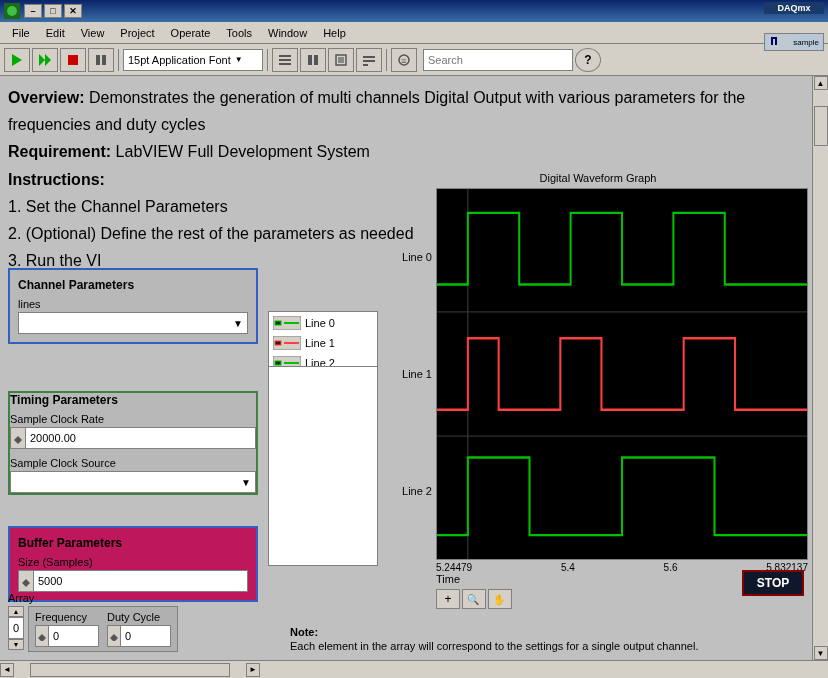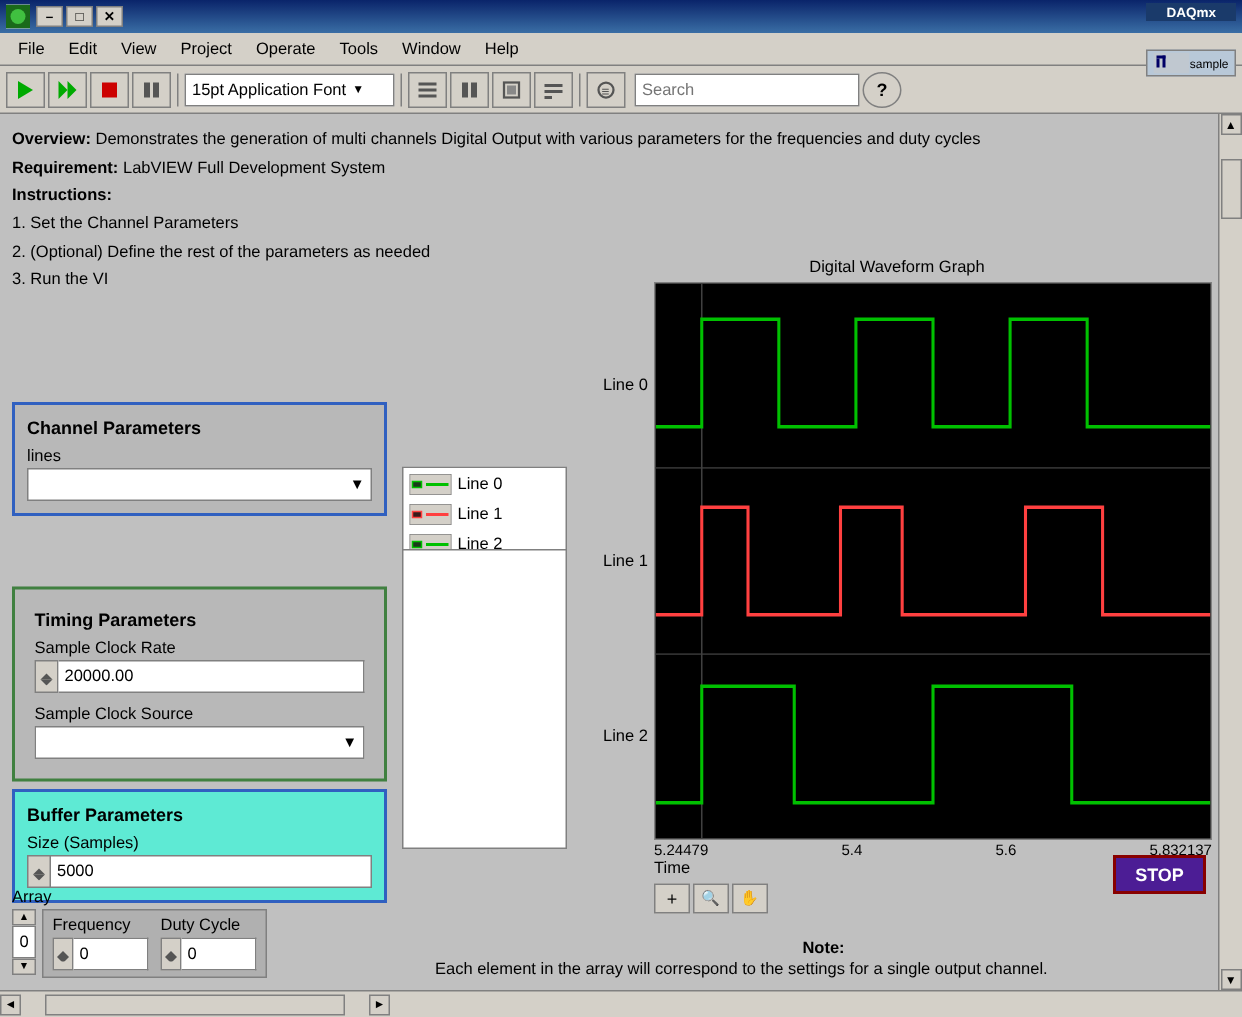--- a/index.html
+++ b/index.html
@@ -270,21 +270,21 @@
 </div>
 
 <div style="position:relative; width:828px; height:calc(678px - 22px - 22px - 32px - 18px); background:#c0c0c0; overflow:hidden;">
 
   <div class="right-scrollbar" style="position:absolute; right:0; top:0; bottom:0; width:16px; z-index:10;">
     <div style="width:14px;height:14px;background:#d4d0c8;border:1px solid #808080;display:flex;align-items:center;justify-content:center;font-size:8px;">▲</div>
     <div class="scrollbar-thumb"></div>
     <div style="position:absolute;bottom:0;width:14px;height:14px;background:#d4d0c8;border:1px solid #808080;display:flex;align-items:center;justify-content:center;font-size:8px;">▼</div>
   </div>
 
-  <div style="position:absolute; top:8px; left:8px; right:20px; font-size:11px; line-height:1.7;">
+  <div style="position:absolute; top:8px; left:8px; right:20px; font-size:16px; line-height:1.7;">
     <div>
       <strong>Overview:</strong> <span> Demonstrates the generation of multi channels Digital Output with various parameters for the frequencies and duty cycles</span>
     </div>
     <div>
       <strong>Requirement:</strong> <span> LabVIEW Full Development System</span>
     </div>
     <div><strong>Instructions:</strong></div>
     <div>1. Set the Channel Parameters</div>
     <div>2. (Optional) Define the rest of the parameters as needed</div>
     <div>3. Run the VI</div>
@@ -294,42 +294,42 @@
     <div style="font-weight:bold; font-size:12px; margin-bottom:6px;">Channel Parameters</div>
     <div style="font-size:11px; margin-bottom:2px;">lines</div>
     <div style="position:relative;">
       <div style="background:white; border:1px solid #808080; height:22px; display:flex; align-items:center; padding:0 4px; cursor:pointer;">
         <span style="flex:1;"></span>
         <span style="font-size:10px;">▼</span>
       </div>
     </div>
   </div>
 
-  <div style="position:absolute; top:315px; left:8px; width:250px; border:2px solid #408040; background:#b8b8b8; padding:13px;">
+  <div style="position:absolute; top:315px; left:8px; width:250px; border:2px solid #408040; background:#b8b8b8; padding:0;">
     <div style="font-weight:bold; font-size:12px; margin-bottom:6px;">Timing Parameters</div>
     <div style="font-size:11px; margin-bottom:2px;">Sample Clock Rate</div>
     <div style="display:flex; align-items:center; margin-bottom:8px;">
       <div style="width:16px; height:22px; background:#d4d0c8; border:1px solid #808080; display:flex; align-items:center; justify-content:center; font-size:8px; cursor:pointer;">
         <svg width="12" height="12" viewBox="0 0 12 12">
             <polygon points="2,8 6,4 10,8" fill="#555"></polygon>
             <polygon points="2,4 6,8 10,4" fill="#555" transform="translate(0,4)"></polygon>
           </svg>
       </div>
       <input type="text" value="20000.00" style="flex: 1 1 0%; height: 22px; border-top: 1px solid rgb(128, 128, 128); border-right: 1px solid rgb(128, 128, 128); border-bottom: 1px solid rgb(128, 128, 128); border-image: initial; border-left: none; padding: 0px 4px; font-size: 11px;">
     </div>
     <div style="font-size:11px; margin-bottom:2px;">Sample Clock Source</div>
     <div style="position:relative;">
       <div style="background:white; border:1px solid #808080; height:22px; display:flex; align-items:center; padding:0 4px; cursor:pointer;">
         <span style="flex:1;"></span>
         <span style="font-size:10px;">▼</span>
       </div>
     </div>
   </div>
 
-  <div style="position:absolute; top:450px; left:8px; width:250px; border:2px solid #3060c0; background:#5eead4; padding:8px;">
+  <div style="position:absolute; top:450px; left:8px; width:250px; border:2px solid #3060c0; background:#be185d; padding:8px;">
     <div style="font-weight:bold; font-size:12px; margin-bottom:6px;">Buffer Parameters</div>
     <div style="font-size:11px; margin-bottom:2px;">Size (Samples)</div>
     <div style="display:flex; align-items:center;">
       <div style="width:16px; height:22px; background:#d4d0c8; border:1px solid #808080; display:flex; align-items:center; justify-content:center; font-size:8px; cursor:pointer;">
         <svg width="12" height="12" viewBox="0 0 12 12">
             <polygon points="2,8 6,4 10,8" fill="#555"></polygon>
             <polygon points="2,4 6,8 10,4" fill="#555" transform="translate(0,4)"></polygon>
           </svg>
       </div>
       <input type="text" value="5000" style="flex: 1 1 0%; height: 22px; border-top: 1px solid rgb(128, 128, 128); border-right: 1px solid rgb(128, 128, 128); border-bottom: 1px solid rgb(128, 128, 128); border-image: initial; border-left: none; padding: 0px 4px; font-size: 11px;">
@@ -404,21 +404,21 @@
     </div>
     <div style="text-align:left; font-size:11px; padding-left:48px;">Time</div>
 
     <div style="display:flex; gap:2px; margin-top:4px; margin-left:48px;">
       <div style="width:24px; height:20px; background:#d4d0c8; border:1px solid #808080; display:flex; align-items:center; justify-content:center; font-size:12px; cursor:pointer;">+</div>
       <div style="width:24px; height:20px; background:#d4d0c8; border:1px solid #808080; display:flex; align-items:center; justify-content:center; font-size:10px; cursor:pointer;">🔍</div>
       <div style="width:24px; height:20px; background:#d4d0c8; border:1px solid #808080; display:flex; align-items:center; justify-content:center; font-size:10px; cursor:pointer;">✋</div>
     </div>
   </div>
 
-  <div style="position:absolute; right:24px; bottom:64px; background:#4c1d95; color:white; border:2px solid #880000; width:62px; height:26px; font-size:12px; font-weight:bold; display:flex; align-items:center; justify-content:center; cursor:pointer;">STOP</div>
+  <div style="position:absolute; right:24px; bottom:64px; background:#0f172a; color:white; border:2px solid #880000; width:62px; height:26px; font-size:12px; font-weight:bold; display:flex; align-items:center; justify-content:center; cursor:pointer;">STOP</div>
 
   <div style="position:absolute; bottom:8px; left:8px; width:265px;">
     <div style="font-size:11px; margin-bottom:2px;">Array</div>
     <div style="display:flex; align-items:stretch; gap:0;">
 
       <div style="display:flex; flex-direction:column; margin-right:4px;">
         <div style="width:16px; height:11px; background:#d4d0c8; border:1px solid #808080; display:flex; align-items:center; justify-content:center; font-size:7px; cursor:pointer;">▲</div>
         <div style="width:16px; height:22px; background:white; border:1px solid #808080; display:flex; align-items:center; justify-content:center; font-size:11px;">0</div>
         <div style="width:16px; height:11px; background:#d4d0c8; border:1px solid #808080; display:flex; align-items:center; justify-content:center; font-size:7px; cursor:pointer;">▼</div>
       </div>
@@ -446,21 +446,21 @@
                 </svg>
             </div>
             <input type="text" value="0" style="width: 50px; height: 22px; border-top: 1px solid rgb(128, 128, 128); border-right: 1px solid rgb(128, 128, 128); border-bottom: 1px solid rgb(128, 128, 128); border-image: initial; border-left: none; padding: 0px 4px; font-size: 11px;">
           </div>
         </div>
       </div>
     </div>
   </div>
 
   <div style="position:absolute; bottom:8px; left:290px; right:20px; font-size:11px;">
-    <div style="font-weight:bold; margin-bottom:2px;text-align:center;">Note:</div>
+    <div style="font-weight:bold; margin-bottom:2px;">Note:</div>
     <div>Each element in the array will correspond to the settings for a single output channel.</div>
   </div>
 
 </div>
 
 <div class="bottom-scrollbar">
   <div style="width:14px; height:14px; background:#d4d0c8; border:1px solid #808080; display:flex; align-items:center; justify-content:center; font-size:8px;">◄</div>
   <div class="bottom-scroll-thumb"></div>
   <div style="width:14px; height:14px; background:#d4d0c8; border:1px solid #808080; display:flex; align-items:center; justify-content:center; font-size:8px;">►</div>
 </div>

